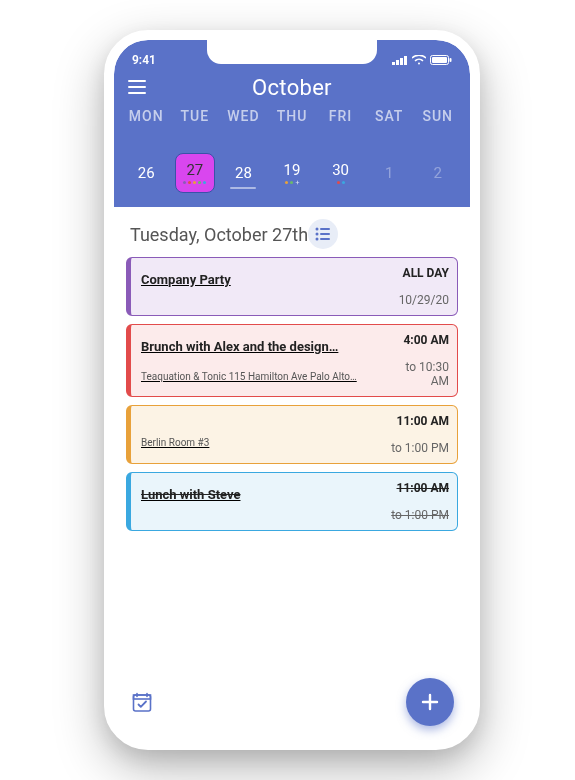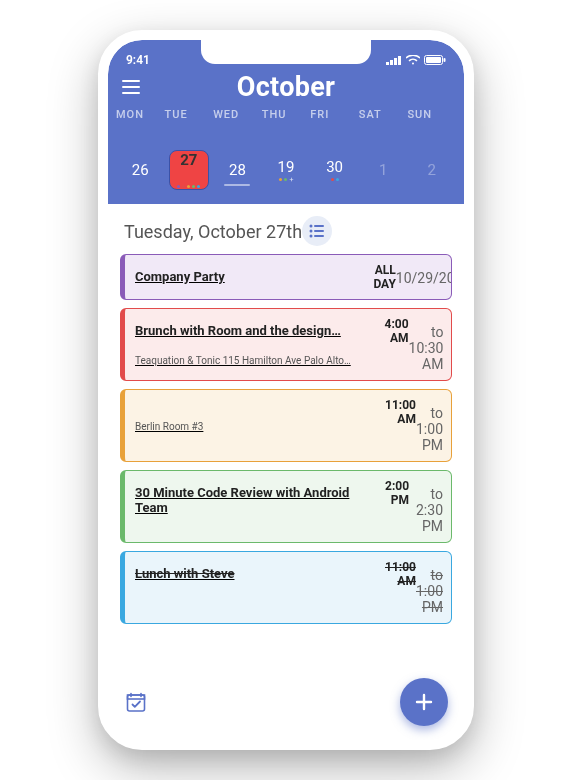--- a/index.html
+++ b/index.html
@@ -1,19 +1,19 @@
 <!DOCTYPE html>
 <html><head>
 <meta charset="utf-8">
 <style>
   * { box-sizing: border-box; margin: 0; padding: 0; }
   html, body { background: #fff; font-family: -apple-system, BlinkMacSystemFont, "Segoe UI", Roboto, Helvetica, Arial, sans-serif; }
   .stage { width: 575px; height: 780px; position: relative; }
   .phone {
-    position: absolute; left: 98px; top: 30px;
+    position: absolute; left: 104px; top: 30px;
     width: 376px; height: 720px;
     border-radius: 44px;
     background: #fff;
     box-shadow: 0 18px 50px 0 rgba(0,0,0,0.28), 0 8px 20px rgba(0,0,0,0.10);
     border: 10px solid #fff;
     overflow: hidden;
   }
   .screen {
     position: absolute; inset: 0;
     border-radius: 34px;
@@ -44,49 +44,49 @@
   .status-right svg { display: block; }
   .title-row {
     display: flex; align-items: center;
     padding: 6px 14px 4px 14px;
     position: relative;
   }
   .hamburger { width: 22px; height: 22px; display:flex; flex-direction:column; justify-content:center; gap:4px; cursor:pointer; }
   .hamburger span { display:block; height:2px; background:#fff; border-radius:2px; width:18px; }
   .title {
     position:absolute; left:0; right:0; text-align:center;
-    font-size: 27px; font-weight: 700; letter-spacing: 0.3px;
+    font-size: 22px; font-weight: 400; letter-spacing: 0.3px;
     pointer-events: none;
   }
   .dow-row {
     display: grid; grid-template-columns: repeat(7,1fr);
     padding: 6px 8px 0 8px;
-    font-size: 11px; letter-spacing: 1px; font-weight: 500;
+    font-size: 14px; letter-spacing: 1px; font-weight: 500;
     color: rgba(255,255,255,0.65);
+    text-align: center;
   }
   .date-row {
     display: grid; grid-template-columns: repeat(7,1fr);
     padding: 2px 8px 4px 8px;
     justify-items: center;
   }
   .day-cell {
     width: 40px; height: 40px;
     display:flex; flex-direction:column; align-items:center; justify-content:center;
     border-radius: 8px;
     font-size: 15px; font-weight: 400;
     color: #fff;
     cursor:pointer;
     position:relative;
     margin-top:27px;
   }
   .day-cell.muted { color: rgba(255,255,255,0.35); }
   .day-cell.selected {
-    background: #ef4444; color: #333; font-weight: 700;
+    background: #d946ef; color: #333; font-weight: 400;
     border: 1.5px solid #3a52a8;
-    justify-content: space-between;
   }
   .day-cell .dots {
     display:flex; gap:2px; height:4px; margin-top:2px;
   }
   .day-cell .dots span {
     width:3px; height:3px; border-radius:50%; display:inline-block;
   }
   .day-cell .plus-dot {
     width:5px; height:5px; font-size:7px; line-height:5px; color: rgba(255,255,255,0.8);
   }
@@ -119,24 +119,24 @@
   .event .main .et {
     font-size:13px; font-weight:700; color:#222;
     white-space:nowrap; overflow:hidden; text-overflow:ellipsis;
   }
   .event .main .es {
     font-size:10px; color:#555; margin-top:17px;
     white-space:nowrap; overflow:hidden; text-overflow:ellipsis;
   }
   .event .time {
     width:74px; flex-shrink:0; padding: 8px 8px; text-align:right;
-    display:flex; justify-content:center;
+    display:flex; flex-direction:column; justify-content:center;
   }
   .event .time .t1 { font-size:12px; font-weight:700; color:#222; }
-  .event .time .t2 { font-size:14px; color:#666; margin-top:7px; }
+  .event .time .t2 { font-size:12px; color:#666; margin-top:13px; }
   .event.cancelled .et, .event.cancelled .es, .event.cancelled .t1, .event.cancelled .t2 { text-decoration: line-through; }
   .footer {
     margin-top:auto; padding: 12px 16px 14px 16px;
     display:flex; align-items:center; justify-content:space-between;
   }
   .cal-done {
     width:24px; height:24px; color:#5A72C8; cursor:pointer;
   }
   .fab {
     width:48px; height:48px; border-radius:50%; background:#5A72C8;
@@ -256,44 +256,35 @@
               <div class="main">
                 <div class="et" style="white-space: normal;">Company Party</div>
               </div>
               <div class="time">
                 <div class="t1">ALL DAY</div>
                 <div class="t2">10/29/20</div>
               </div>
             </div>
             <div class="event" style="border-color: rgb(226, 75, 75); background: rgb(252, 235, 235);">
               <div class="main">
-                <div class="et">Brunch with Room and the design…</div>
+                <div class="et">Brunch with Alex and the design…</div>
                 <div class="es">Teaquation &amp; Tonic 115 Hamilton Ave Palo Alto…</div>
               </div>
               <div class="time">
                 <div class="t1">4:00 AM</div>
                 <div class="t2">to 10:30 AM</div>
               </div>
             </div>
             <div class="event" style="border-color: rgb(232, 161, 58); background: rgb(252, 243, 229);">
               <div class="main">
                 <div class="es">Berlin Room #3</div>
               </div>
               <div class="time">
                 <div class="t1">11:00 AM</div>
                 <div class="t2">to 1:00 PM</div>
-              </div>
-            </div>
-            <div class="event" style="border-color: rgb(107, 185, 107); background: rgb(238, 247, 238);">
-              <div class="main">
-                <div class="et" style="white-space: normal;">30 Minute Code Review with Android Team</div>
-              </div>
-              <div class="time">
-                <div class="t1">2:00 PM</div>
-                <div class="t2">to 2:30 PM</div>
               </div>
             </div>
             <div class="event cancelled" style="border-color: rgb(58, 168, 224); background: rgb(234, 245, 251);">
               <div class="main">
                 <div class="et">Lunch with Steve</div>
               </div>
               <div class="time">
                 <div class="t1">11:00 AM</div>
                 <div class="t2">to 1:00 PM</div>
               </div>

